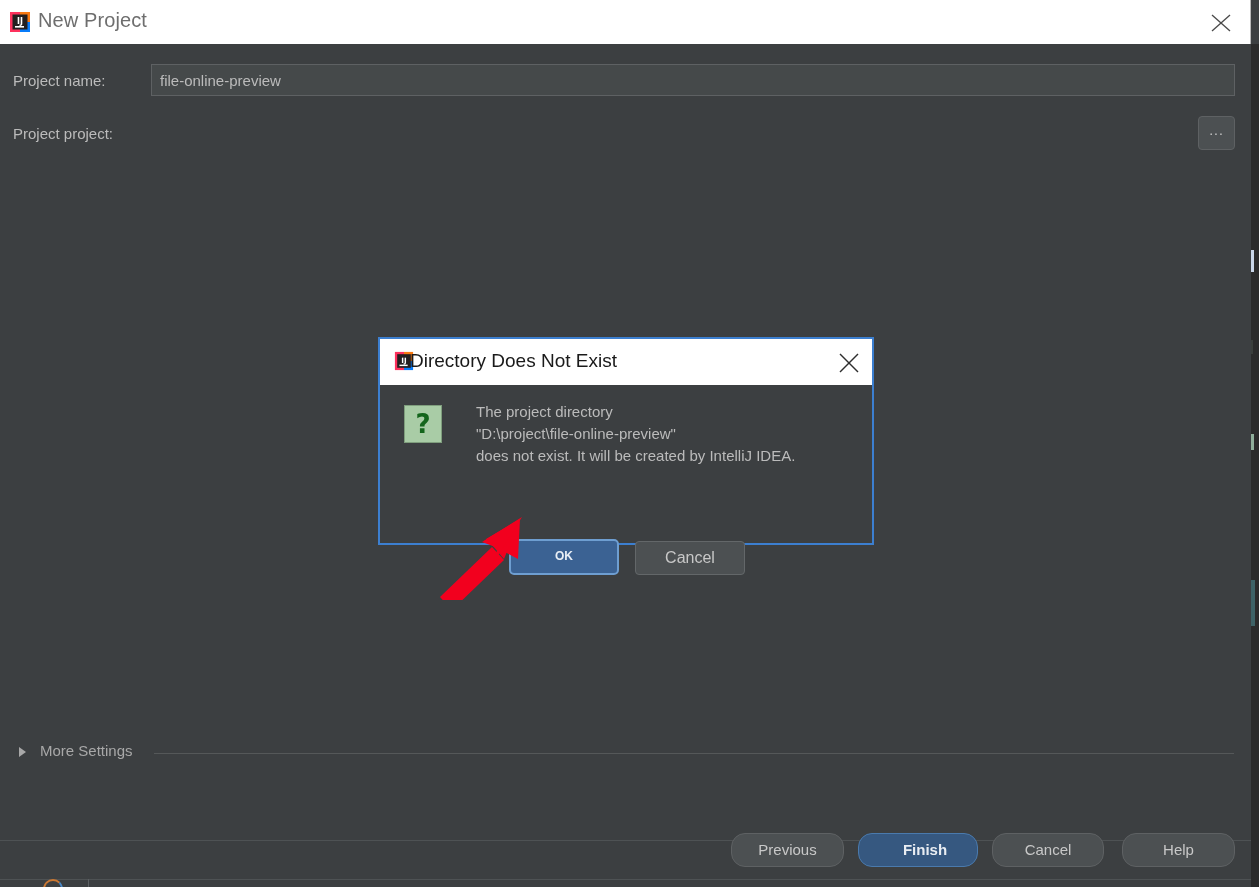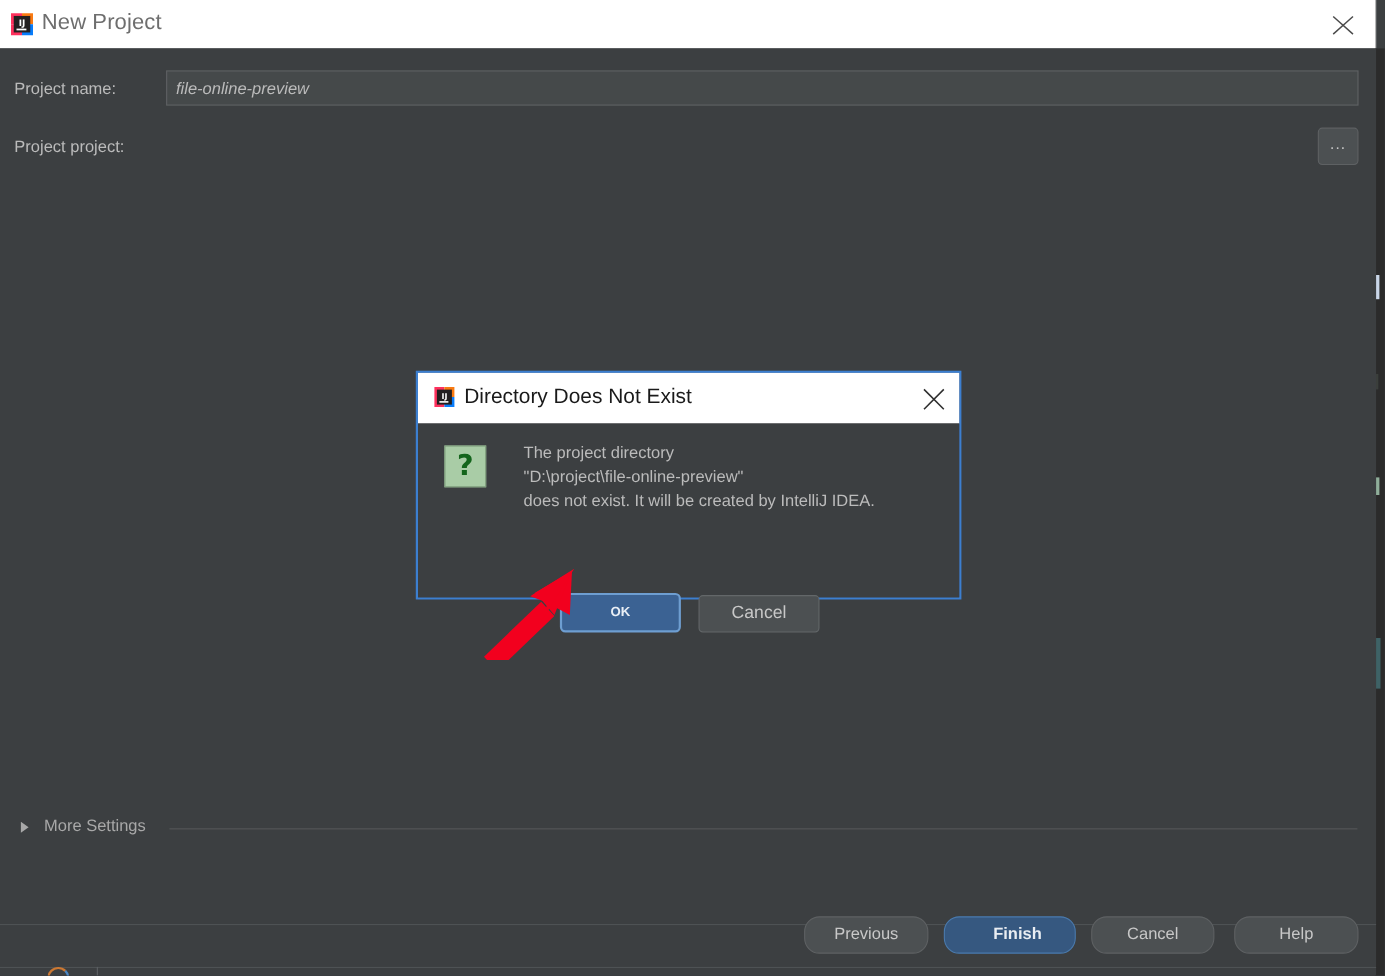--- a/index.html
+++ b/index.html
@@ -113,21 +113,20 @@
     background: #45494a;
     border: 1px solid #5e6163;
     box-sizing: border-box;
     font-family: "Liberation Sans", sans-serif;
     font-size: 15px;
     color: #bbbbbb;
     padding: 0 8px;
     line-height: 30px;
     height: 32px;
     outline: none;
-    font-style: italic;
   }
   #field-name {
     left: 151px; top: 20px;
     width: 1084px;
   }
   #field-location {
     left: 151px; top: 73px;
     width: 1035px;
   }
   #browse-btn {
@@ -256,21 +255,21 @@
     width: 492px; height: 46px;
     background: #ffffff;
   }
   #dialog-titlebar .ij-logo {
     position: absolute;
     left: 14px; top: 12px;
     width: 20px; height: 20px;
   }
   #dialog-title-text {
     position: absolute;
-    left: 42px; top: 11px;
+    left: 30px; top: 11px;
     font-size: 19px;
     color: #1a1a1a;
     white-space: nowrap;
   }
   #dialog-close {
     position: absolute;
     right: 10px; top: 11px;
     width: 26px; height: 26px;
     cursor: default;
   }

